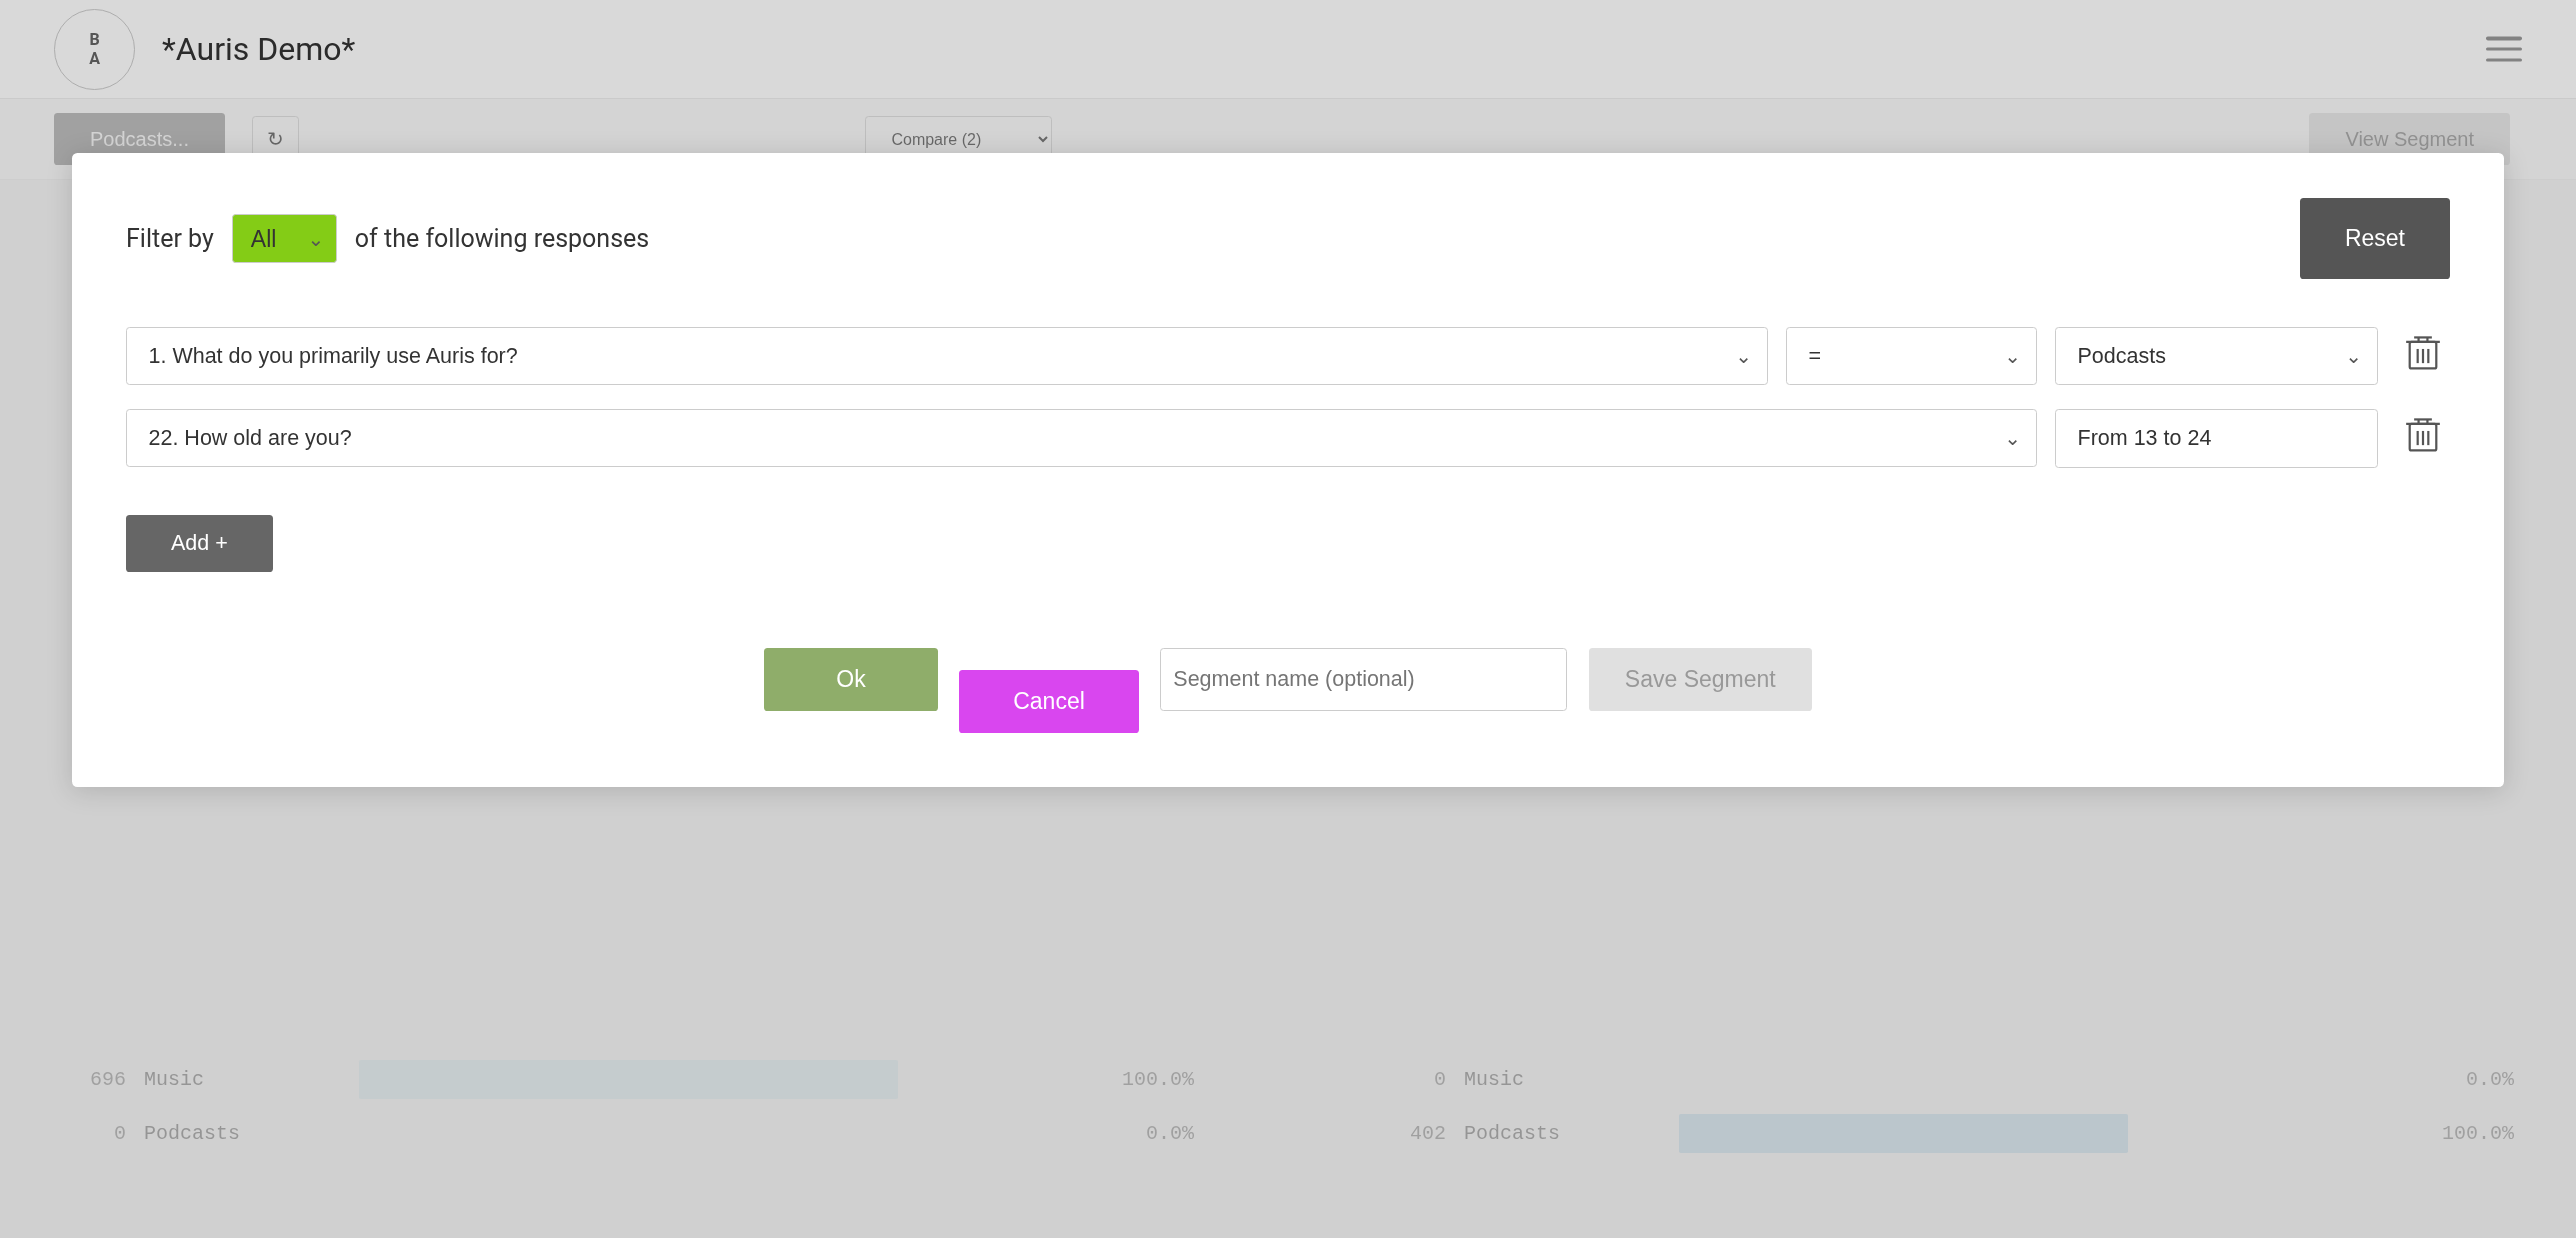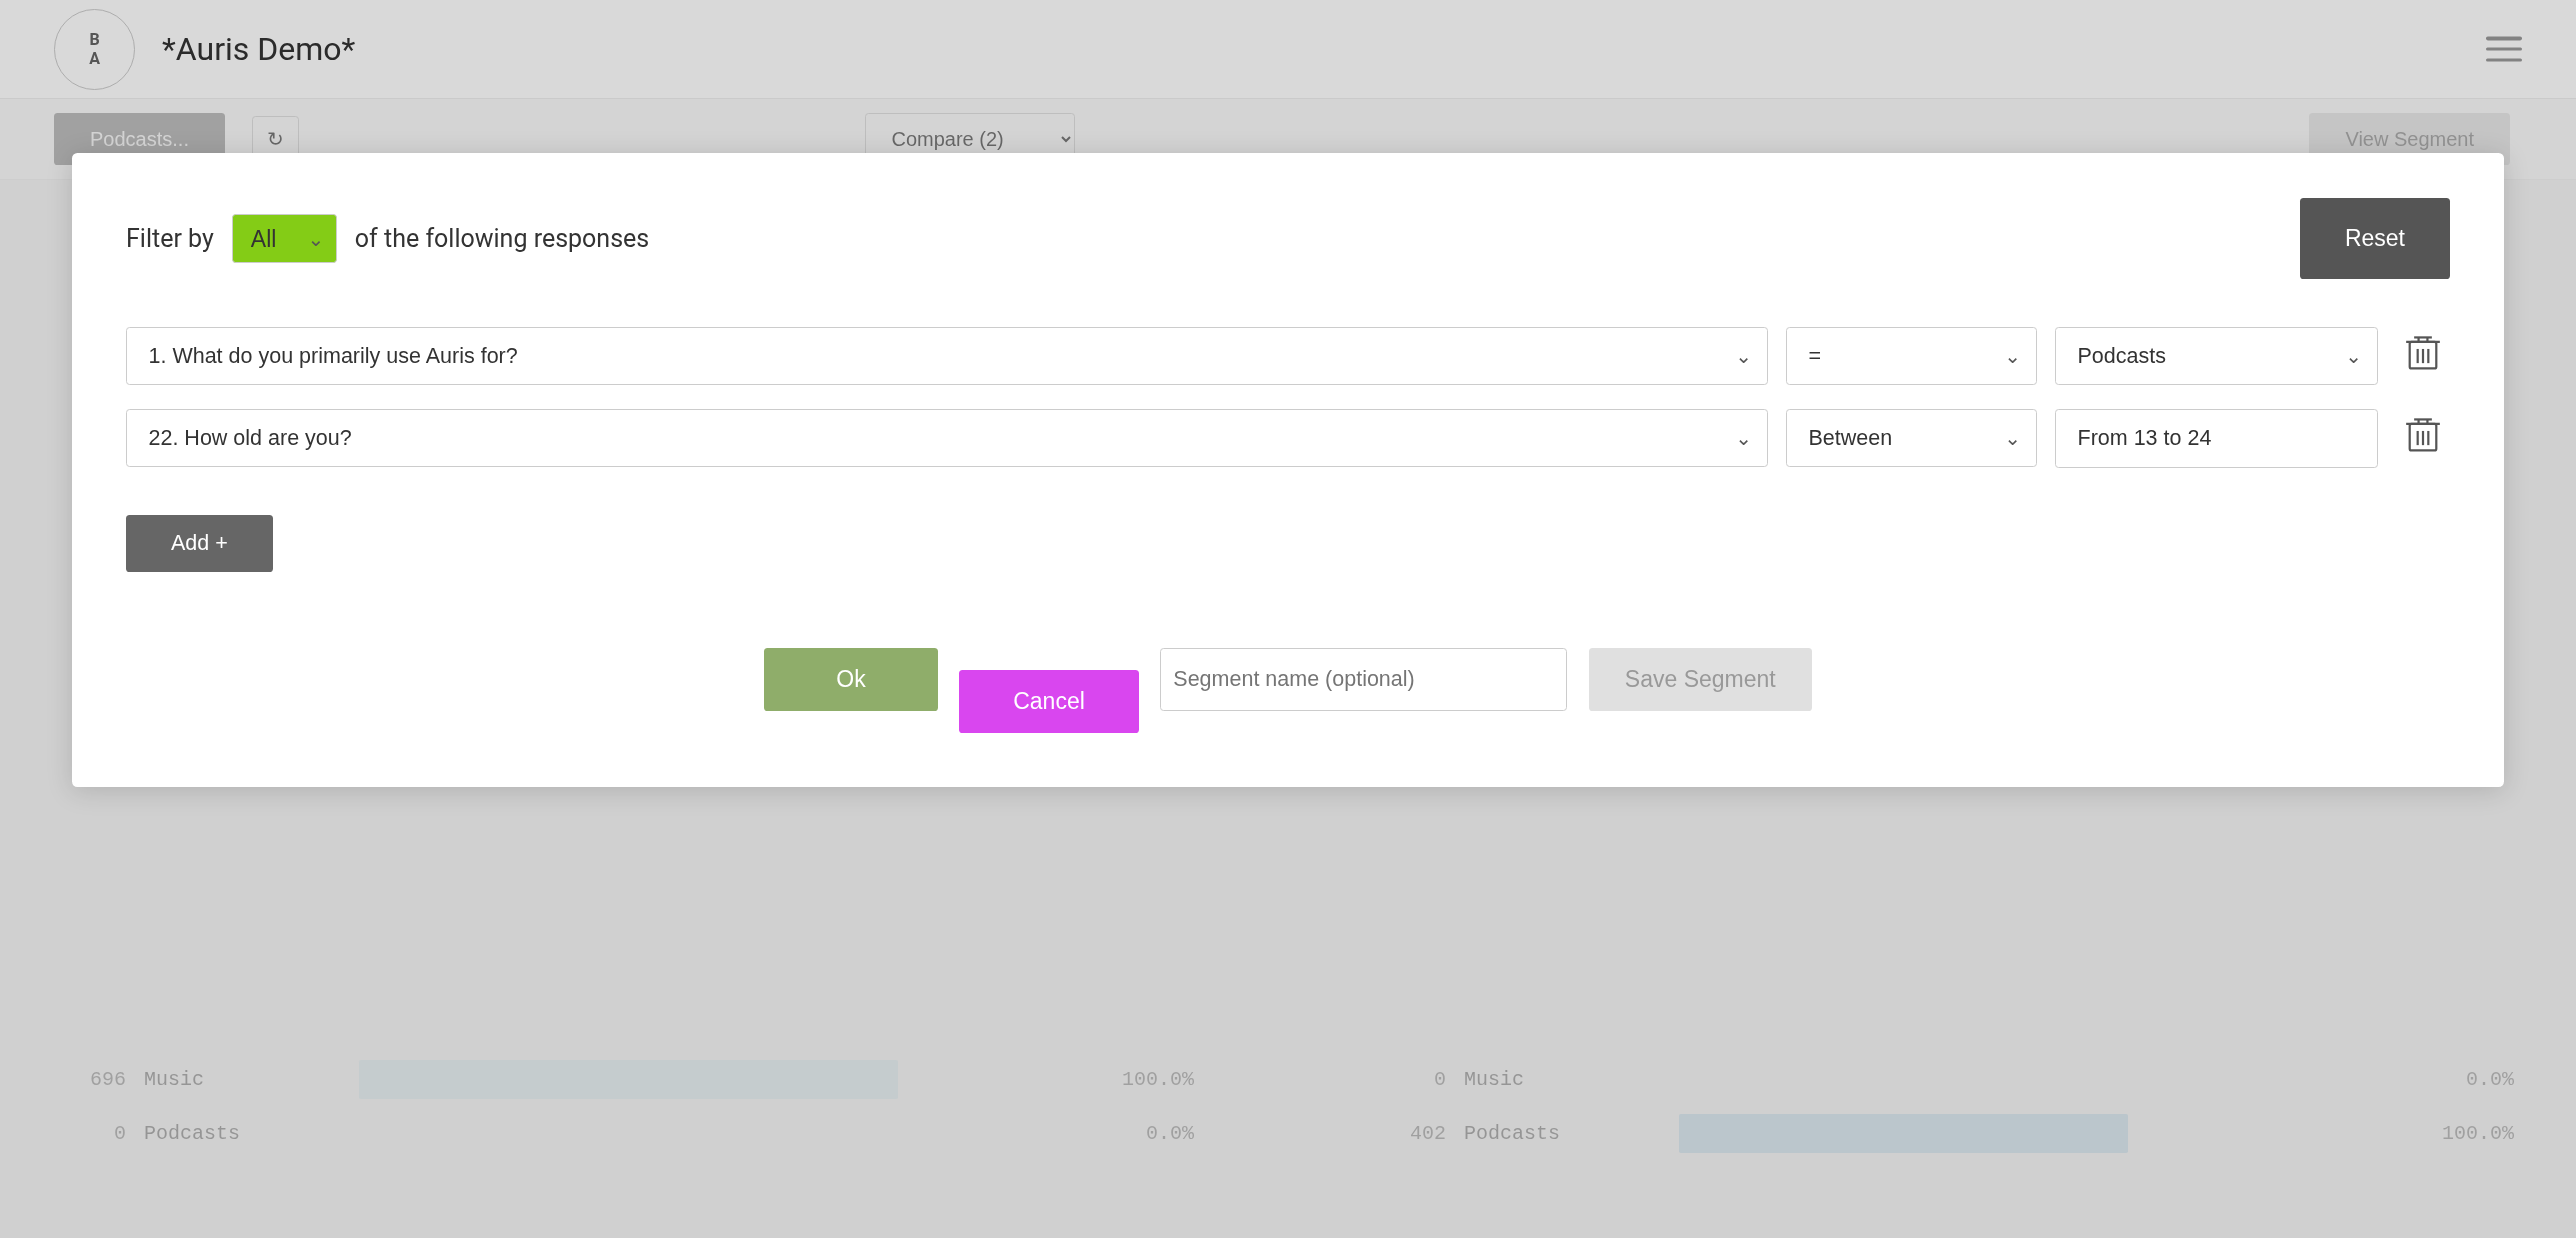--- a/index.html
+++ b/index.html
@@ -94,21 +94,21 @@
       width: 47px;
       height: 47px;
       border-radius: 3.6px;
       cursor: pointer;
       font-size: 20px;
     }
 
     .compare-dropdown {
       border: 0.9px solid #ccc;
       padding: 12.6px 54px 12.6px 21.5px;
-      font-size: 20px;
+      font-size: 16px;
       border-radius: 3.6px;
       background: white;
       cursor: pointer;
       margin-left: 539px;
     }
 
     .view-segment-btn {
       position: absolute;
       right: 66px;
       background: #ddd;
@@ -560,28 +560,20 @@
           <line x1="20" y1="18" x2="20" y2="34" stroke="#555" stroke-width="2.5"></line>
           <line x1="26" y1="18" x2="26" y2="34" stroke="#555" stroke-width="2.5"></line>
         </svg>
       </button>
     </div>
 
     <div class="filter-row">
       <div class="question-wrapper">
         <select>
           <option>22. How old are you?</option>
-        </select>
-      </div>
-      <div class="operator-wrapper">
-        <select>
-          <option>Between</option>
-          <option>=</option>
-          <option>&gt;</option>
-          <option>&lt;</option>
         </select>
       </div>
       <input class="value-text" type="text" value="From 13 to 24" style="">
       <button class="delete-btn">
         <svg class="trash-icon" viewBox="0 0 40 44" fill="none" xmlns="http://www.w3.org/2000/svg">
           <rect x="5" y="10" width="30" height="30" rx="2" stroke="#555" stroke-width="2.5" fill="none"></rect>
           <line x1="1" y1="10" x2="39" y2="10" stroke="#555" stroke-width="2.5"></line>
           <line x1="15" y1="10" x2="15" y2="5" stroke="#555" stroke-width="2.5"></line>
           <line x1="25" y1="10" x2="25" y2="5" stroke="#555" stroke-width="2.5"></line>
           <line x1="10" y1="5" x2="30" y2="5" stroke="#555" stroke-width="2.5"></line>

